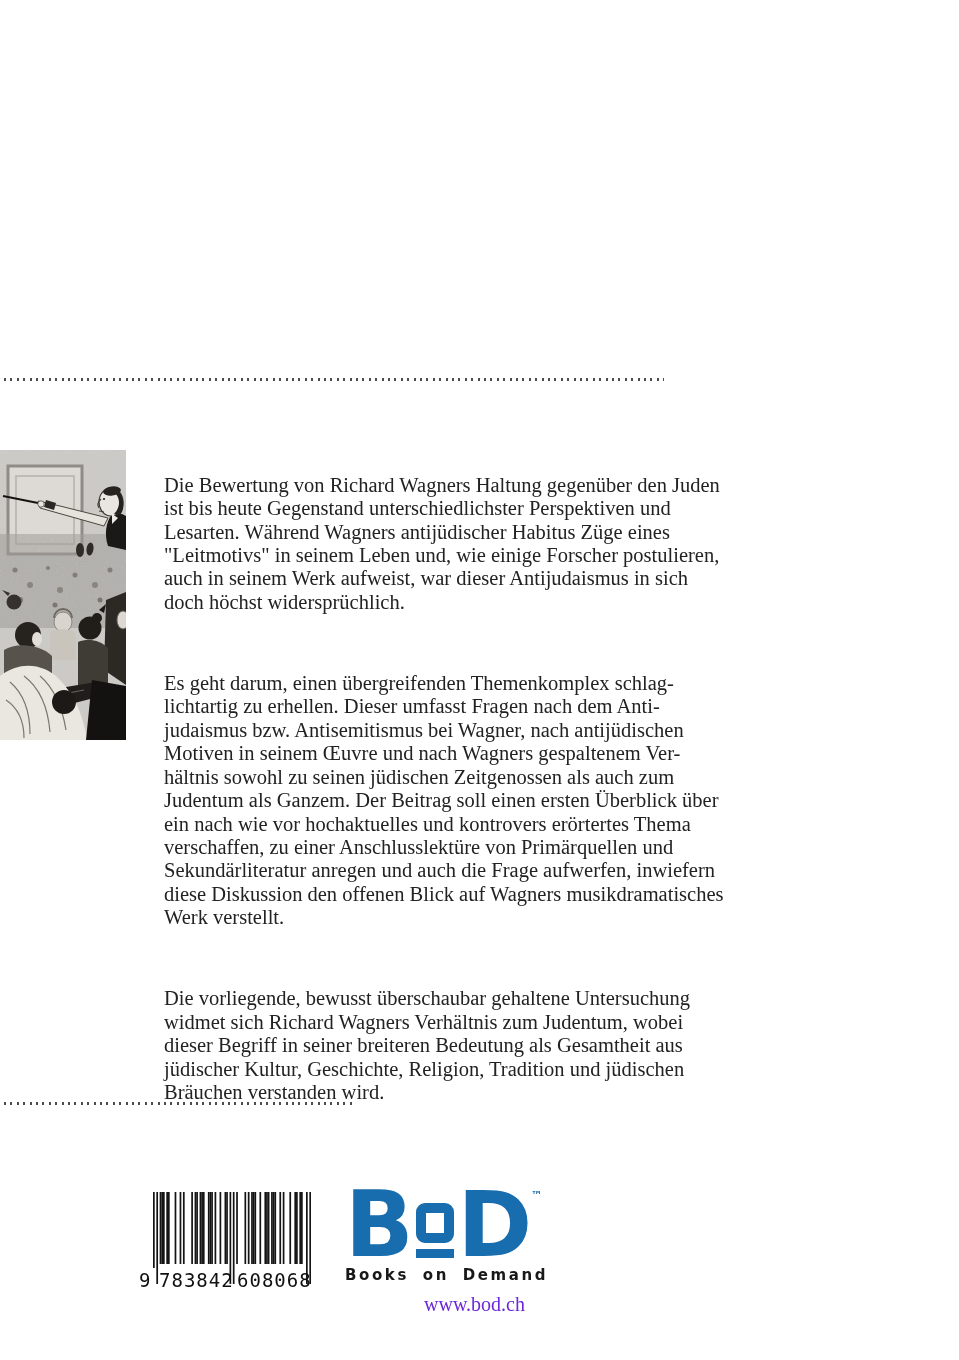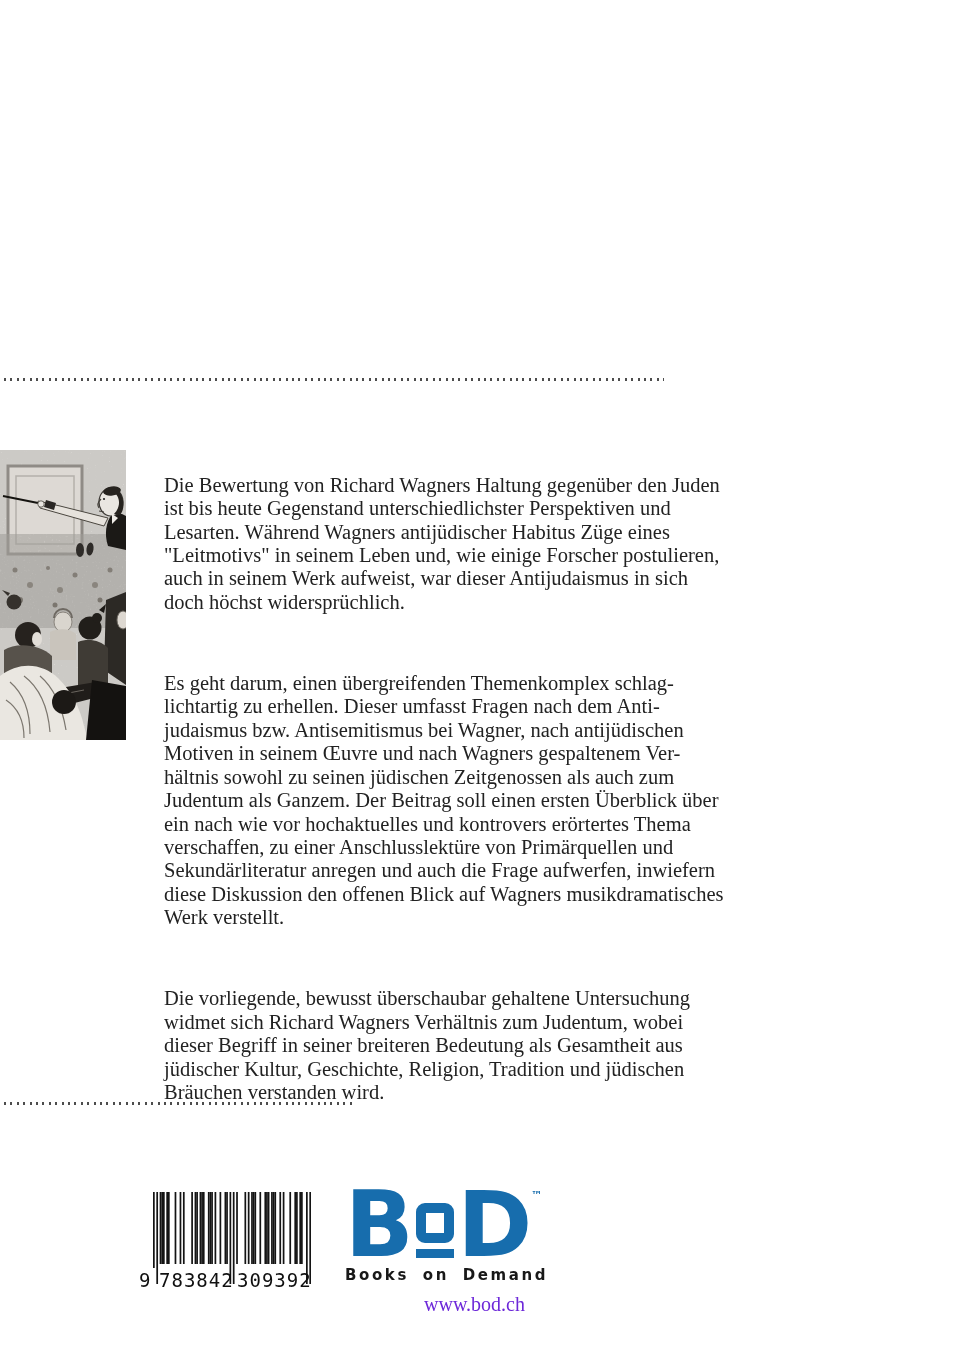--- a/index.html
+++ b/index.html
@@ -190,21 +190,21 @@
         <rect x="150.38" y="0" width="1.71" height="72" fill="#141414"></rect>
         <rect x="155.37" y="0" width="1.71" height="72" fill="#141414"></rect>
         <rect x="157.03" y="0" width="1.71" height="72" fill="#141414"></rect>
         <rect x="160.36" y="0" width="1.71" height="72" fill="#141414"></rect>
         <rect x="162.02" y="0" width="1.71" height="72" fill="#141414"></rect>
         <rect x="167.01" y="0" width="1.71" height="92" fill="#141414"></rect>
         <rect x="170.34" y="0" width="1.71" height="92" fill="#141414"></rect>
       </svg>
     <span class="bc-digit bc-first">9</span>
     <span class="bc-digit bc-left">783842</span>
-    <span class="bc-digit bc-right">309392</span>
+    <span class="bc-digit bc-right">608068</span>
   </div>
 
   <div class="publisher">
     <div class="logo-row">
       <span class="logo-letter">B</span>
       <span class="logo-o">
         <span class="logo-o-ring"></span>
         <span class="logo-o-bar"></span>
       </span>
       <span class="logo-letter">D</span>

